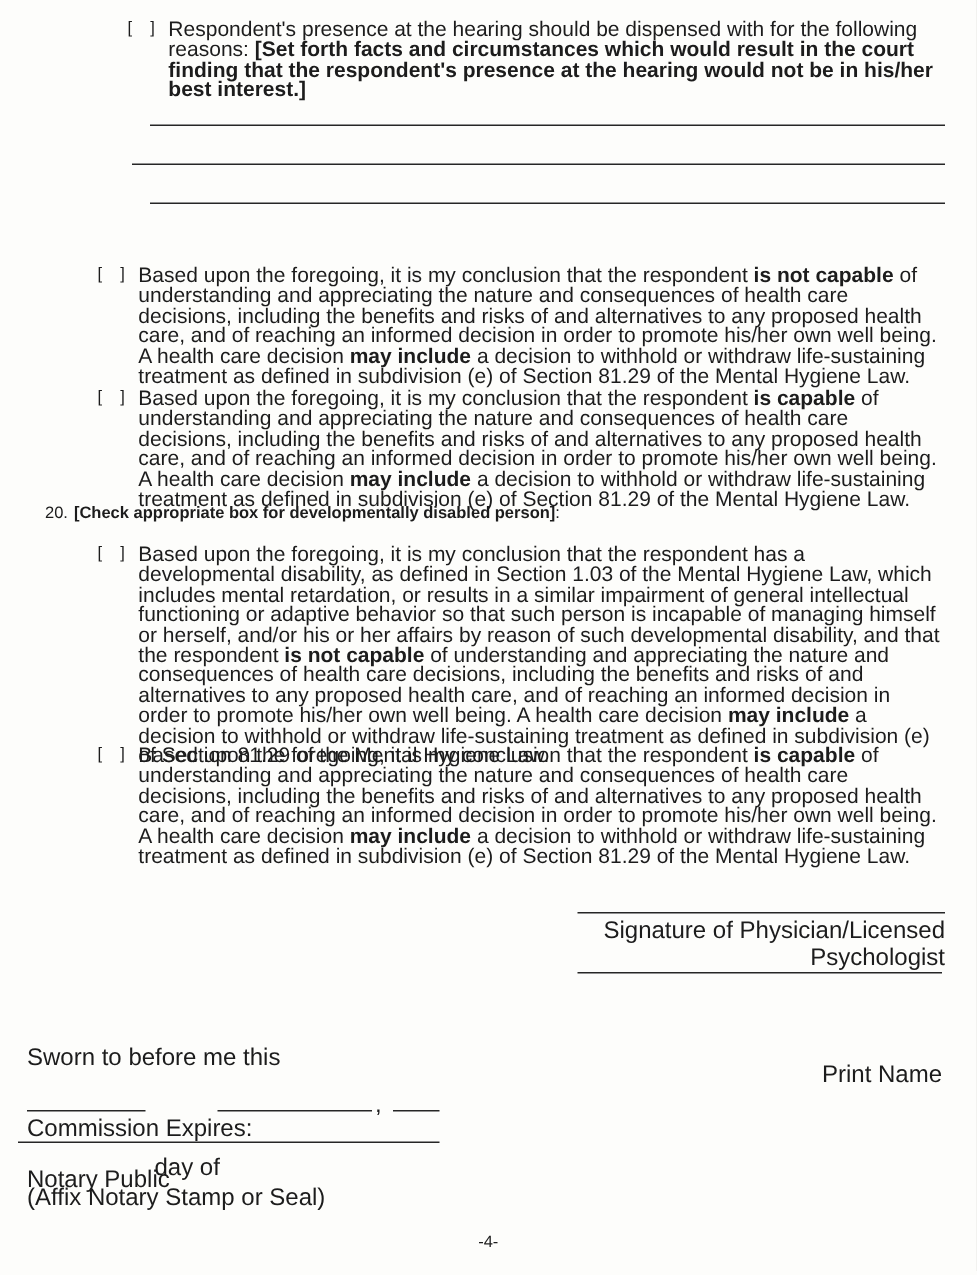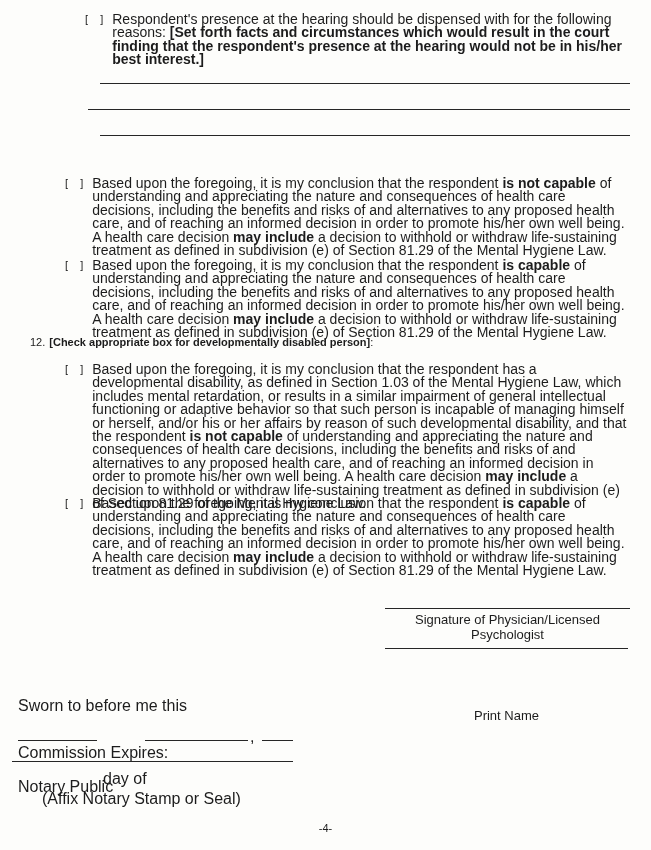--- a/index.html
+++ b/index.html
@@ -20,21 +20,21 @@
     flex:0 0 auto;
     font-size:11px;line-height:13.4px;
     letter-spacing:2px;
     margin-right:7px;
     cursor:pointer;
   }
   .para{flex:1 1 auto;}
   .wline{position:absolute;border-bottom:1.5px solid #262626;height:0;}
   .heading{position:absolute;font-size:11px;line-height:13px;white-space:nowrap;}
   .heading .num{font-weight:normal;margin-right:4px;}
-  .siglabel{position:absolute;font-size:13px;text-align:center;}
+  .siglabel{position:absolute;font-size:16px;text-align:right;}
   .lbl{position:absolute;font-size:16px;line-height:13px;white-space:nowrap;}
   .pagenum{position:absolute;left:0;right:0;bottom:16px;text-align:center;font-size:11px;}
 </style>
 </head>
 <body>
 
 <div class="page">
 
   <div class="row" style="left:85px;top:13px;width:540px;">
     <span class="chk">[  ]</span>
@@ -50,21 +50,21 @@
     <span class="chk">[  ]</span>
     <div class="para txt" style="width:536px;"><span>Based upon the foregoing, it is my conclusion that the respondent </span><span class="b">is not capable</span><span> of understanding and appreciating the nature and consequences of health care decisions, including the benefits and risks of and alternatives to any proposed health care, and of reaching an informed decision in order to promote his/her own well being.  A health care decision </span><span class="b">may include</span><span> a decision to withhold or withdraw life-sustaining treatment as defined in subdivision (e) of Section 81.29 of the Mental Hygiene Law.</span></div>
   </div>
 
   <div class="row" style="left:65px;top:259px;width:562px;">
     <span class="chk">[  ]</span>
     <div class="para txt" style="width:530px;"><span>Based upon the foregoing, it is my conclusion that the respondent </span><span class="b">is capable</span><span> of understanding and appreciating  the nature and consequences of health care decisions, including the benefits and risks of and alternatives to any proposed health care, and of reaching an informed decision in order to promote his/her own well being.  A health care decision </span><span class="b">may include</span><span> a decision to withhold or withdraw life-sustaining treatment as defined in subdivision (e) of Section 81.29 of the Mental Hygiene Law.</span></div>
   </div>
 
   <div class="heading" style="left:30px;top:336px;">
-    <span class="num">12.</span><span class="b">[Check appropriate box for developmentally disabled person]</span><span>:</span>
+    <span class="num">20.</span><span class="b">[Check appropriate box for developmentally disabled person]</span><span>:</span>
   </div>
 
   <div class="row" style="left:65px;top:363px;width:562px;">
     <span class="chk">[  ]</span>
     <div class="para txt" style="width:536px;"><span>Based upon the foregoing, it is my conclusion that the respondent has a developmental disability, as defined in Section 1.03 of the Mental Hygiene Law, which includes mental retardation, or results in a similar impairment of general intellectual functioning or adaptive behavior so that such person is incapable of managing himself or herself, and/or his or her affairs by reason of such developmental disability, and that the respondent </span><span class="b">is not capable</span><span> of understanding and appreciating the nature and consequences of health care decisions, including the benefits and risks of and alternatives to any proposed health care, and of  reaching an informed decision in order to promote his/her own well being.  A health care decision </span><span class="b">may include</span><span> a decision to withhold or withdraw life-sustaining treatment as defined in subdivision (e) of Section 81.29 of the Mental Hygiene Law.</span></div>
   </div>
 
   <div class="row" style="left:65px;top:497px;width:562px;">
     <span class="chk">[  ]</span>
     <div class="para txt" style="width:530px;"><span>Based upon the foregoing, it is my conclusion that the respondent </span><span class="b">is capable</span><span> of understanding and appreciating  the nature and consequences of health care decisions, including the benefits and risks of and alternatives to any proposed health care, and of reaching an informed decision in order to promote his/her own well being.  A health care decision </span><span class="b">may include</span><span> a decision to withhold or withdraw life-sustaining treatment as defined in subdivision (e) of Section 81.29 of the Mental Hygiene Law.</span></div>
@@ -80,17 +80,17 @@
 
   <div class="wline" style="left:18px;top:740px;width:79px;"></div>
   <div class="lbl" style="left:103px;top:772px;">day of</div>
   <div class="wline" style="left:145px;top:740px;width:103px;"></div>
   <div class="lbl" style="left:250px;top:730px;">,</div>
   <div class="wline" style="left:262px;top:740px;width:31px;"></div>
 
   <div class="wline" style="left:12px;top:761px;width:281px;"></div>
   <div class="lbl" style="left:18px;top:766px;margin-top:14px;">Notary Public</div>
   <div class="lbl" style="left:18px;top:746px;">Commission Expires:</div>
-  <div class="lbl" style="left:18px;top:792px;margin-left:24px;">(Affix Notary Stamp or Seal)</div>
+  <div class="lbl" style="left:18px;top:792px;">(Affix Notary Stamp or Seal)</div>
 
   <div class="pagenum">-4-</div>
 
 </div>
 
 </body></html>

